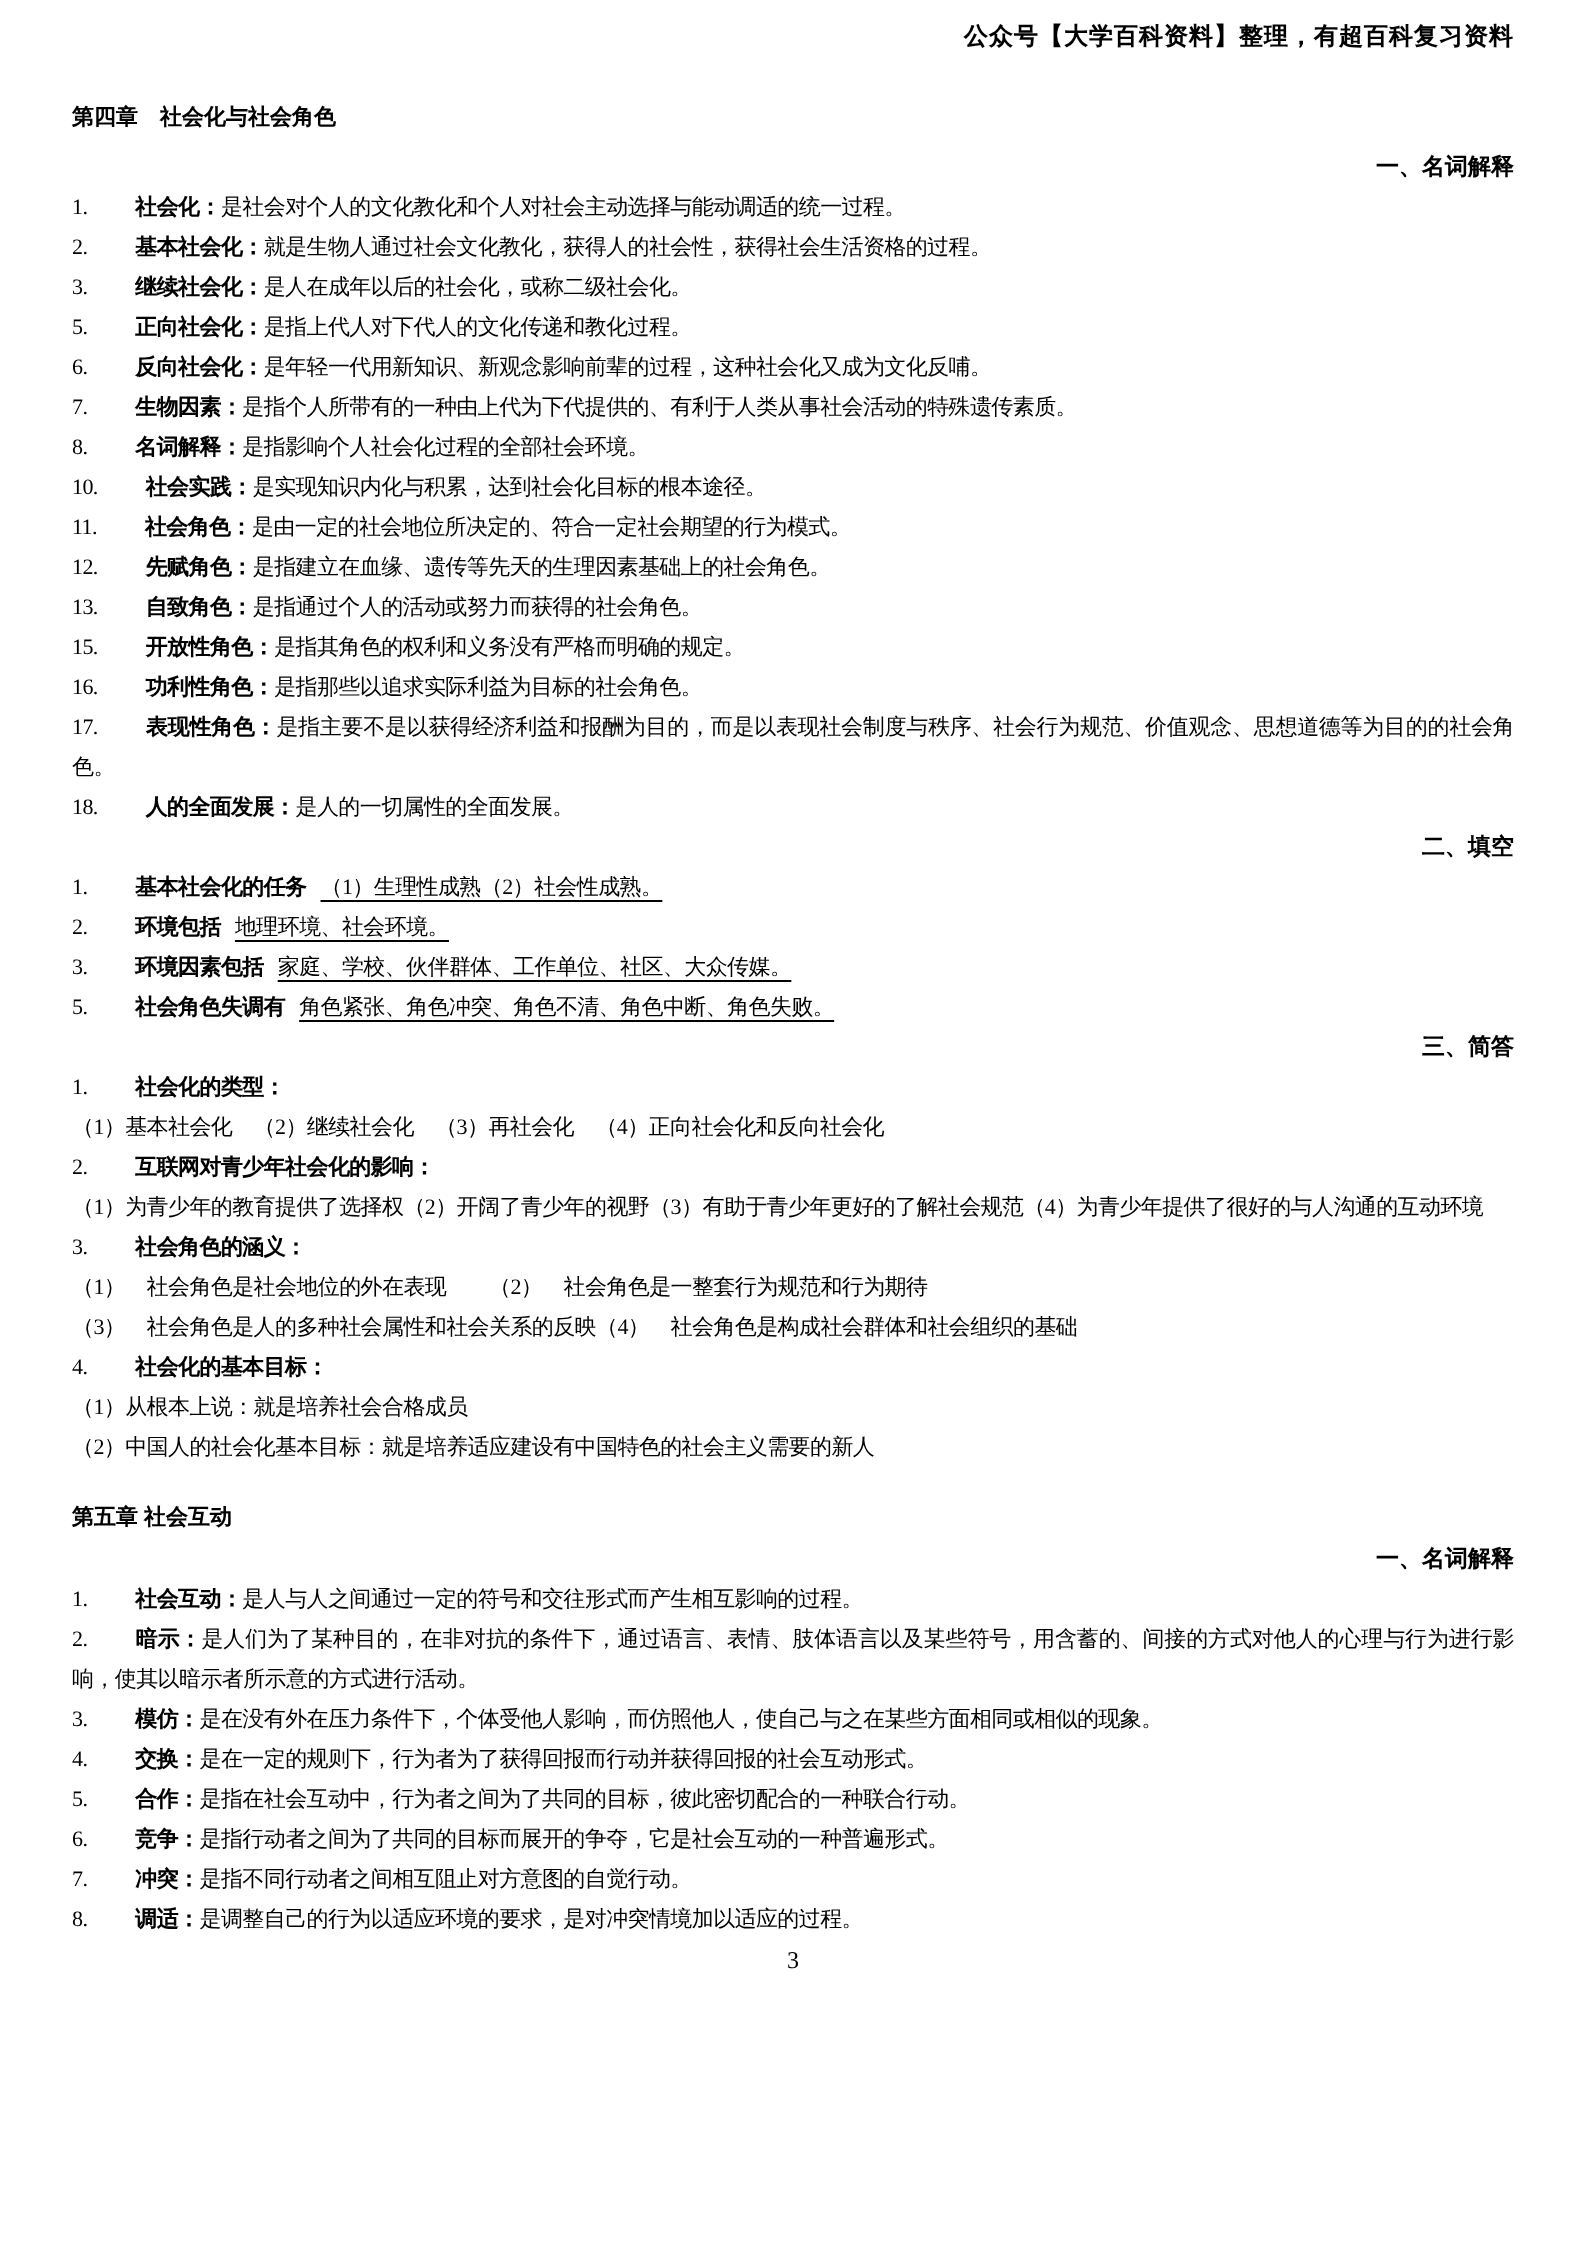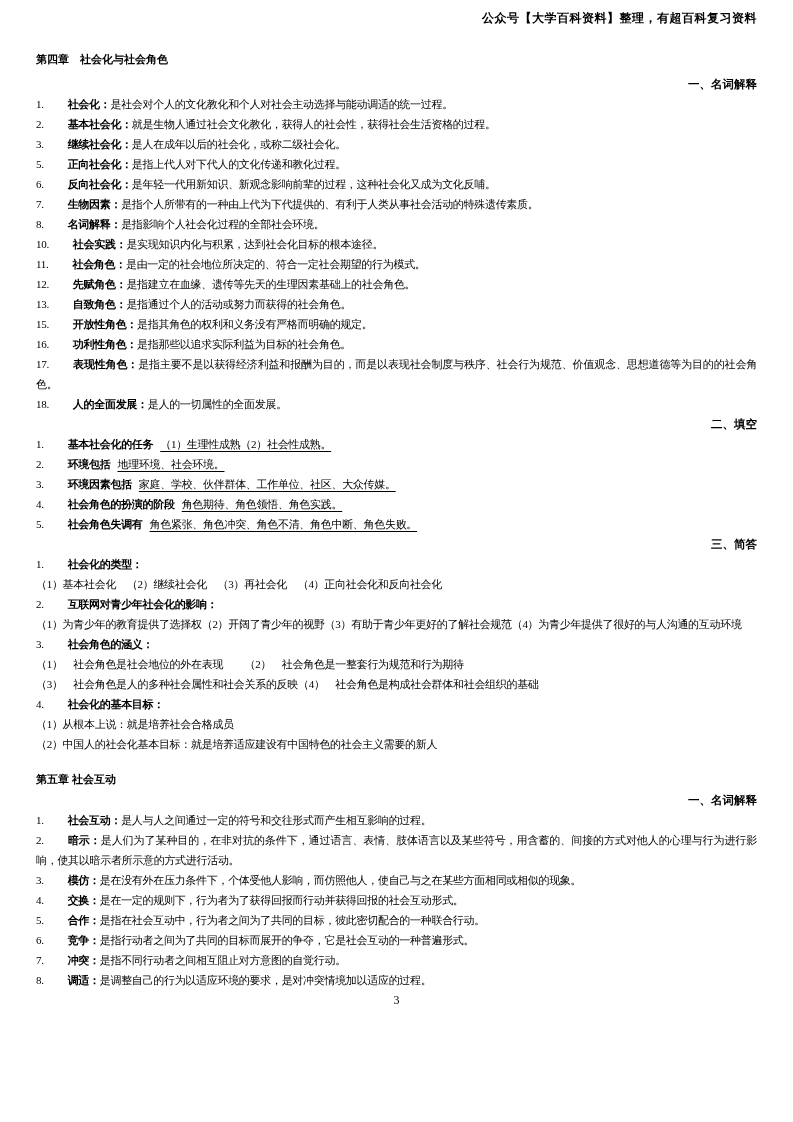--- a/index.html
+++ b/index.html
@@ -90,21 +90,20 @@
 
     <p class="sec-heading">二、填空</p>
     <div>
 
         <p class="ln"><span class="num">1.</span><b class="term pad">基本社会化的任务</b><span class="ans">（1）生理性成熟（2）社会性成熟。</span></p>
 
         <p class="ln"><span class="num">2.</span><b class="term pad">环境包括</b><span class="ans">地理环境、社会环境。</span></p>
 
         <p class="ln"><span class="num">3.</span><b class="term pad">环境因素包括</b><span class="ans">家庭、学校、伙伴群体、工作单位、社区、大众传媒。</span></p>
 
-        <p class="ln"><span class="num">4.</span><b class="term pad">社会角色的扮演的阶段</b><span class="ans">角色期待、角色领悟、角色实践。</span></p>
 
         <p class="ln"><span class="num">5.</span><b class="term pad">社会角色失调有</b><span class="ans">角色紧张、角色冲突、角色不清、角色中断、角色失败。</span></p>
       </div>
 
     <p class="sec-heading">三、简答</p>
     <div>
 
         <p class="ln"><span class="num">1.</span><b class="term">社会化的类型：</b></p>
 
         <p class="ln"><span>（1）基本社会化　（2）继续社会化　（3）再社会化　（4）正向社会化和反向社会化</span></p>

